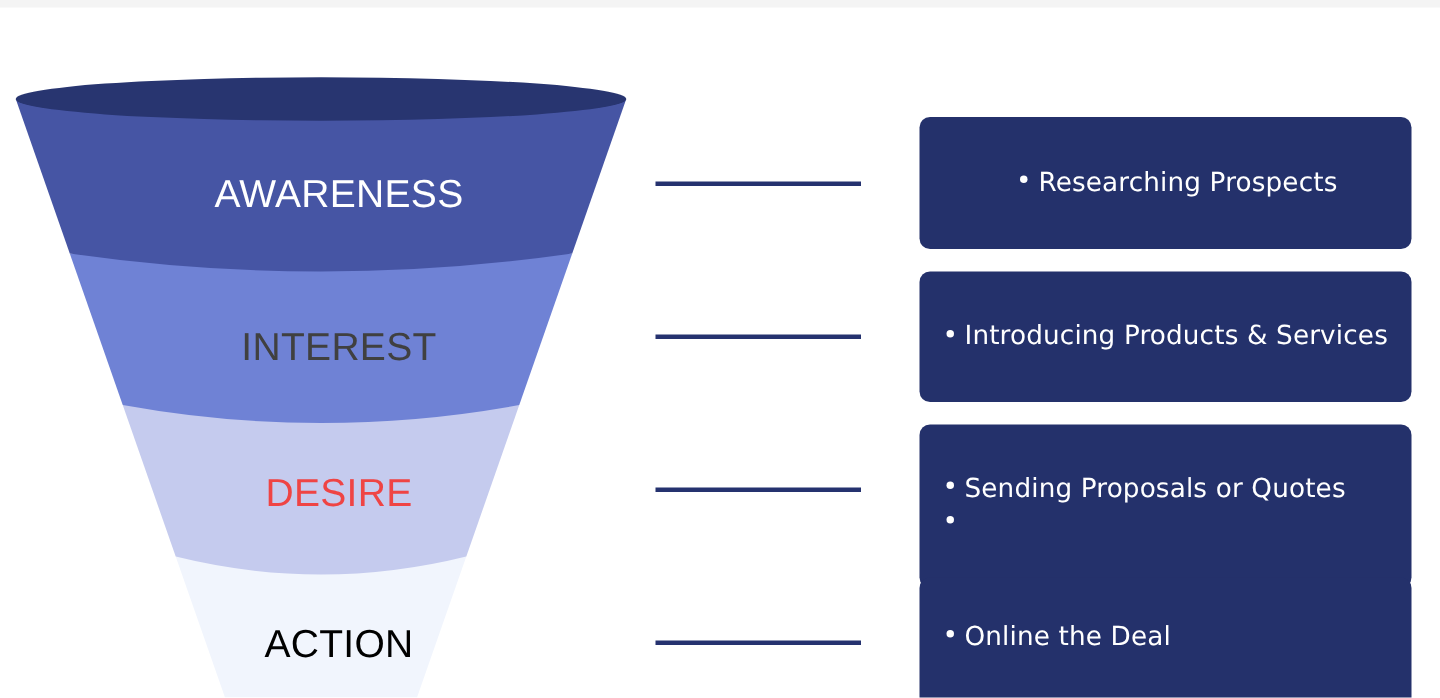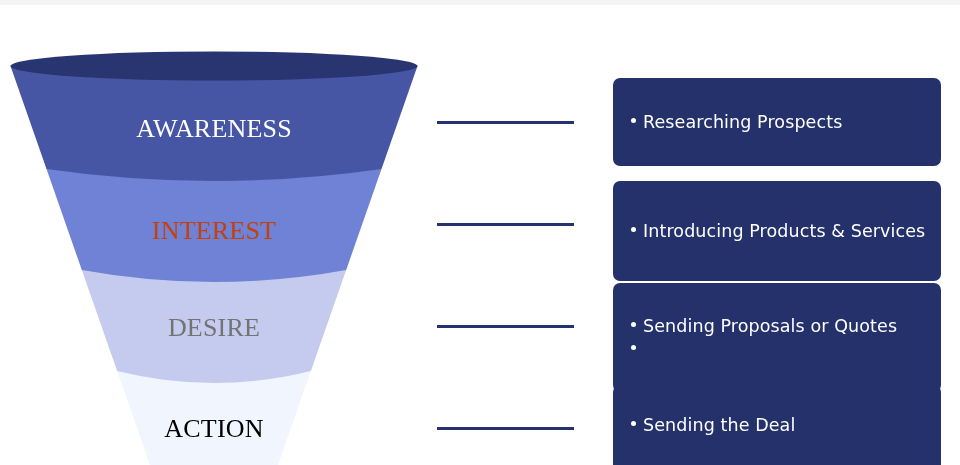--- a/index.html
+++ b/index.html
@@ -1,21 +1,21 @@
 <!DOCTYPE html>
 <html><head>
 <meta charset="utf-8">
 <style>
   html, body { margin:0; padding:0; }
   body { width:960px; height:465px; overflow:hidden; background:#ffffff; position:relative;
          font-family:"Liberation Sans", "DejaVu Sans", sans-serif; }
   .topstrip { position:absolute; left:0; top:0; width:960px; height:5px; background:#f4f4f4; }
   svg.funnel { position:absolute; left:0; top:0; }
-  .stage-label { position:absolute; left:64px; width:300px; text-align:center;
-                 font-family:Liberation Serif, serif; font-size:26px;
+  .stage-label { position:absolute; left:76px; width:300px; text-align:center;
+                 font-family:Liberation Sans, sans-serif; font-size:26px;
                  letter-spacing:0.2px; line-height:30px; }
   .connector { position:absolute; left:437px; width:137px; height:3px; background:#25326f; }
   .box { position:absolute; left:613px; width:328px; background:#24316b; border-radius:7px;
          color:#ffffff; box-sizing:border-box; padding-left:18px;
          display:flex; flex-direction:column; justify-content:center; }
   .box .item { font-family:"DejaVu Sans", "Liberation Sans", sans-serif; font-size:17.5px;
                line-height:23px; white-space:nowrap; letter-spacing:0.1px; }
   .box .bullet { display:inline-block; width:5px; height:5px; border-radius:50%; background:#fff;
                  margin-right:7px; vertical-align:middle; position:relative; top:-2px; }
 </style>
@@ -28,34 +28,34 @@
   <g id="funnel-bands">
       <path d="M 117.13533834586467 371 L 155.24436090225564 480 L 272.7556390977444 480 L 310.8646616541353 371 Z" fill="#f1f5fd"></path>
       <path d="M 81.8233082706767 270 L 117.13533834586467 371 Q 214 395 310.8646616541353 371 L 346.1766917293233 270 Z" fill="#c5cbee"></path>
       <path d="M 46.51127819548873 169 L 81.8233082706767 270 Q 214 294 346.1766917293233 270 L 381.4887218045113 169 Z" fill="#6f82d5"></path>
       <path d="M 10.5 66 L 46.51127819548873 169 Q 214 193 381.4887218045113 169 L 417.5 66 Z" fill="#4655a4"></path>
     </g>
   <ellipse id="funnel-rim" cx="214" cy="66" rx="203.5" ry="14.5" fill="#283570"></ellipse>
 </svg>
 
 <div class="stage-label" style="top: 114px; color: rgb(255, 255, 255);">AWARENESS</div>
-<div class="stage-label" style="top: 216px; color: #c2410c;">INTEREST</div>
-<div class="stage-label" style="top: 313px; color: #737373;">DESIRE</div>
+<div class="stage-label" style="top: 216px; color: #404040;">INTEREST</div>
+<div class="stage-label" style="top: 313px; color: #ef4444;">DESIRE</div>
 <div class="stage-label" style="top: 414px; color: #000000;">ACTION</div>
 
 <div class="connector" style="top: 121px; background: rgb(37, 50, 111);"></div>
 <div class="connector" style="top: 223px; background: rgb(37, 50, 111);"></div>
 <div class="connector" style="top: 325px; background: rgb(37, 50, 111);"></div>
 <div class="connector" style="top: 427px; background: rgb(37, 50, 111);"></div>
 
-<div class="box" style="top: 78px; height: 88px; background: rgb(36, 49, 107);">
+<div class="box" style="top: 78px; height: 88px; background: rgb(36, 49, 107); text-align: center;">
   <div class="item"><span class="bullet"></span><span>Researching Prospects</span></div>
 </div>
-<div class="box" style="top: 181px; height: 100px; background: rgb(36, 49, 107);">
+<div class="box" style="top: 181px; height: 87px; background: rgb(36, 49, 107);">
   <div class="item"><span class="bullet"></span><span>Introducing Products &amp; Services</span></div>
 </div>
 <div class="box" style="top: 283px; height: 109px; background: rgb(36, 49, 107);">
   <div class="item"><span class="bullet"></span><span>Sending Proposals or Quotes</span></div>
   <div class="item"><span class="bullet"></span></div>
 </div>
 <div class="box" style="top: 385px; height: 88px; background: rgb(36, 49, 107);">
-  <div class="item" style="position:relative; top:-4px;"><span class="bullet"></span><span>Sending the Deal</span></div>
+  <div class="item" style="position:relative; top:-4px;"><span class="bullet"></span><span>Online the Deal</span></div>
 </div>
 
 </body></html>

